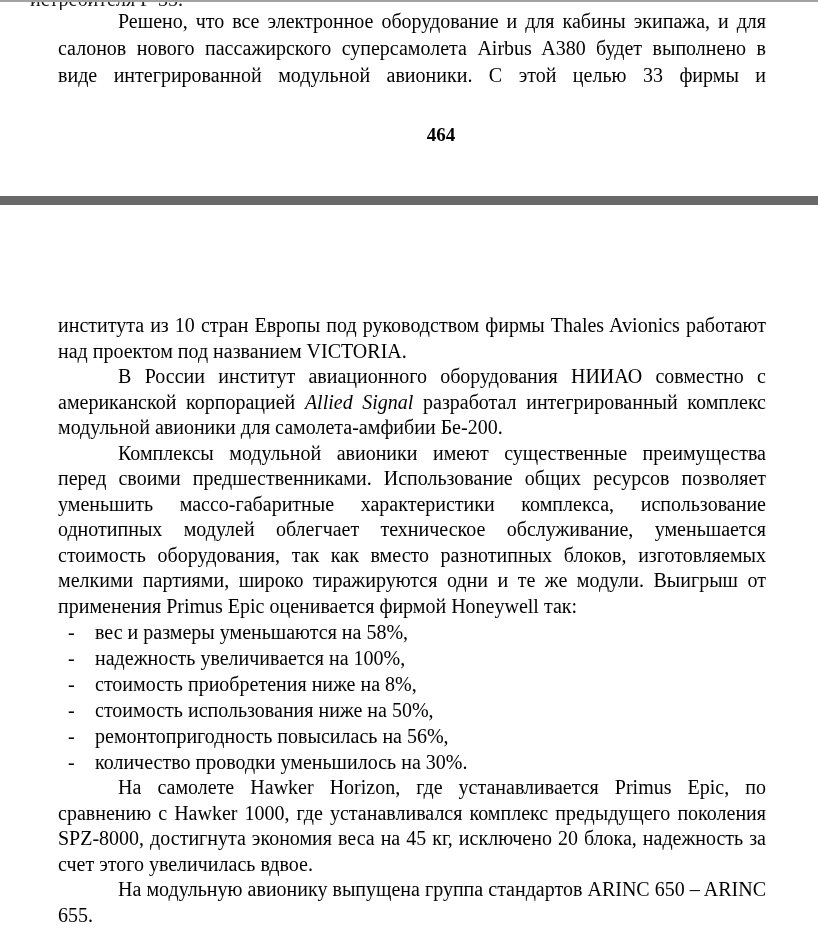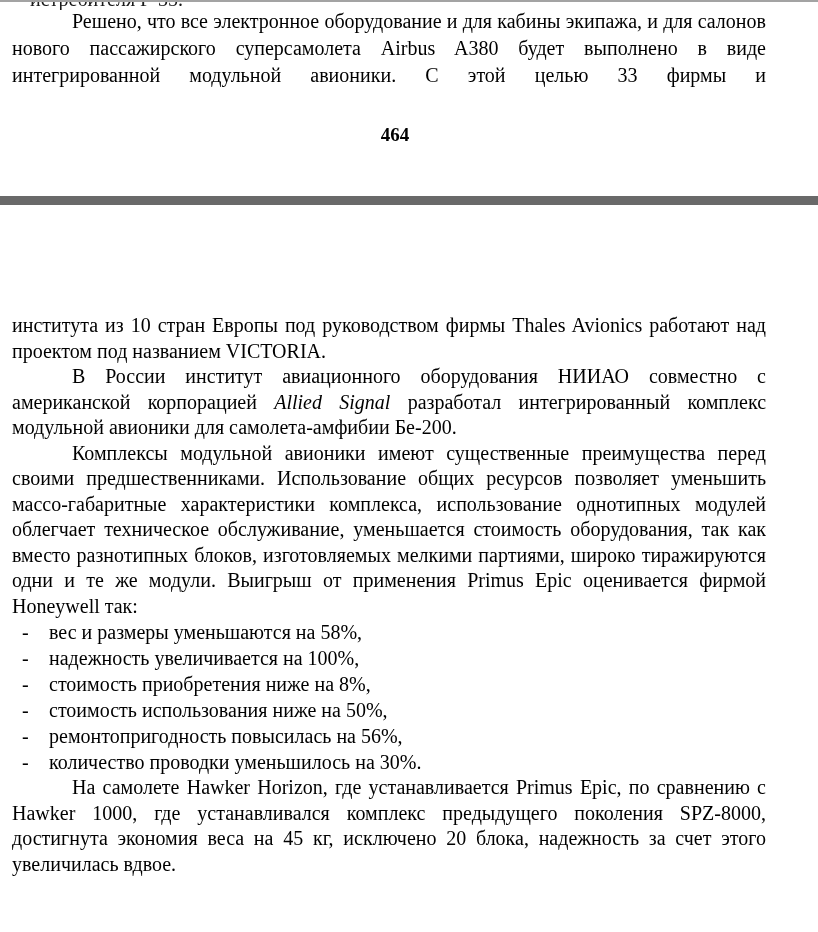--- a/index.html
+++ b/index.html
@@ -35,20 +35,21 @@
     margin-left: 30px;
     transform: translateY(-13px);
     font-size: 20px;
     line-height: 20px;
     color: #1a1a1a;
   }
   .textblock {
     padding-left: 12px;
     padding-right: 52px;
     font-size: 20px;
+    margin-left: 46px;
   }
   .p1 {
     margin: 0;
     padding-top: 8px;
     line-height: 27px;
     text-align: justify;
     text-align-last: justify; 
     text-indent: 60px;
   }
   .page-number {
@@ -138,15 +139,16 @@
         <span class="marker">-</span>
         <span>ремонтопригодность повысилась на 56%,</span>
       </li>
       <li class="item">
         <span class="marker">-</span>
         <span>количество проводки уменьшилось на 30%.</span>
       </li>
     </ul>
 
     <p class="indent">На самолете Hawker Horizon, где устанавливается Primus Epic, по сравнению с Hawker 1000, где устанавливался комплекс предыдущего поколения SPZ-8000, достигнута экономия веса на 45 кг, исключено 20 блока, надежность за счет этого увеличилась вдвое.</p>
+    <p class="indent">На модульную авионику выпущена группа стандартов ARINC 650 – ARINC 655.</p>
   </div>
 
 </div>
 
 </body></html>

